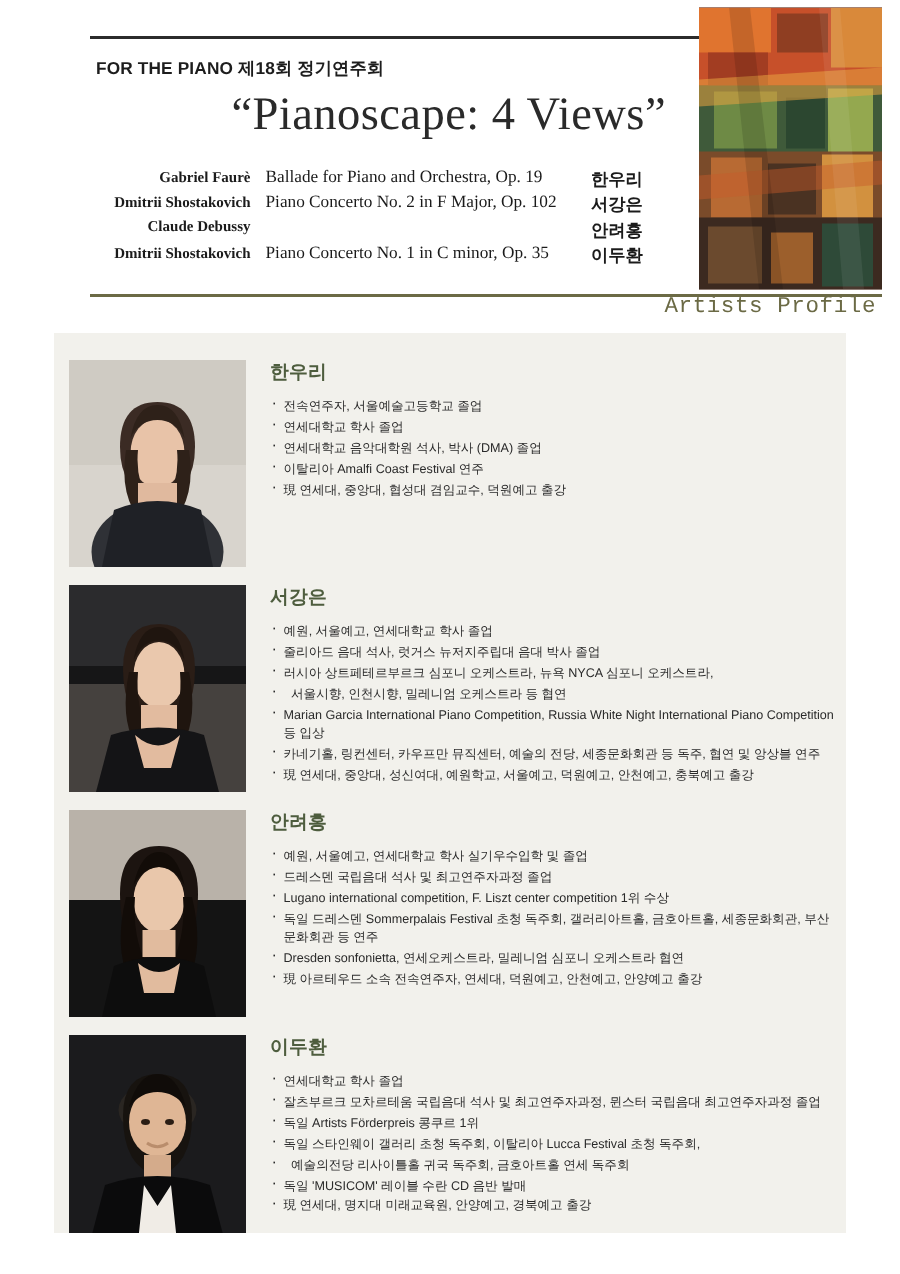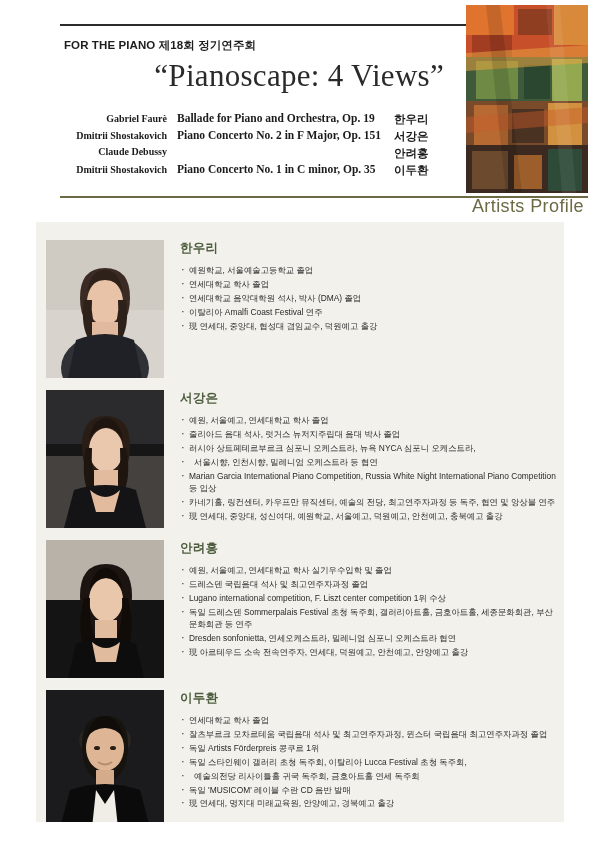--- a/index.html
+++ b/index.html
@@ -83,21 +83,20 @@
     font-weight: bold;
     color: #1b1b1b;
     padding-right: 10px;
     white-space: nowrap;
   }
   .prog-work {
     flex: 1;
     font-size: 11.5px;
     color: #1b1b1b;
     white-space: nowrap;
-    font-weight: bold;
   }
   .performers {
     position: absolute;
     left: 370px;
     top: 112px;
     width: 80px;
   }
   .perf-row {
     height: 17px;
     font-size: 11.5px;
@@ -117,22 +116,22 @@
     overflow: hidden;
     background: #4a2f22;
   }
   .artwork svg { display: block; }
 
   
   .profile-title {
     position: absolute;
     right: 40px;
     top: 196px;
-    font-family: Liberation Sans, sans-serif;
-    font-size: 18px;
+    font-family: Liberation Mono, monospace;
+    font-size: 15px;
     color: #6b6a45;
     letter-spacing: 0.4px;
   }
 
   
   .body-area {
     position: absolute;
     left: 0;
     top: 222px;
     width: 600px;
@@ -225,21 +224,21 @@
 
     <div class="main-title">“Pianoscape: 4 Views”</div>
 
     <div class="program">
       <div class="prog-row">
         <div class="prog-composer">Gabriel Faurè</div>
         <div class="prog-work">Ballade for Piano and Orchestra, Op. 19</div>
       </div>
       <div class="prog-row">
         <div class="prog-composer">Dmitrii Shostakovich</div>
-        <div class="prog-work">Piano Concerto No. 2 in F Major, Op. 151</div>
+        <div class="prog-work">Piano Concerto No. 2 in F Major, Op. 102</div>
       </div>
       <div class="prog-row">
         <div class="prog-composer">Claude Debussy</div>
       </div>
       <div class="prog-row">
         <div class="prog-composer">Dmitrii Shostakovich</div>
         <div class="prog-work">Piano Concerto No. 1 in C minor, Op. 35</div>
       </div>
     </div>
 
@@ -295,21 +294,21 @@
           <path d="M41 52 q4 -22 18 -22 q14 0 18 22 q-6 -12 -18 -12 q-12 0 -18 12z" fill="#2e2119"></path>
           <path d="M38 60 q-4 26 6 42 l10 -6 q-10 -16 -8 -36z" fill="#2e2119"></path>
           <path d="M80 60 q4 26 -6 42 l-10 -6 q10 -16 8 -36z" fill="#2e2119"></path>
           <rect x="46" y="82" width="26" height="14" fill="#e0b99e"></rect>
           <path d="M30 100 q29 -12 58 0 l8 38 h-74z" fill="#1f2126"></path>
         </svg>
       </div>
       <div class="artist-body">
         <div class="artist-name">한우리</div>
         <ul class="bullets">
-          <li>예원학교, 서울예술고등학교 졸업</li>
+          <li>전속연주자, 서울예술고등학교 졸업</li>
           <li>연세대학교 학사 졸업</li>
           <li>연세대학교 음악대학원 석사, 박사 (DMA) 졸업</li>
           <li>이탈리아 Amalfi Coast Festival 연주</li>
           <li>現 연세대, 중앙대, 협성대 겸임교수, 덕원예고 출강</li>
         </ul>
       </div>
     </div>
 
     <div class="artist" style="top:168px;">
       <div class="photo">
@@ -329,21 +328,21 @@
         </svg>
       </div>
       <div class="artist-body">
         <div class="artist-name">서강은</div>
         <ul class="bullets">
           <li>예원, 서울예고, 연세대학교 학사 졸업</li>
           <li>줄리아드 음대 석사, 럿거스 뉴저지주립대 음대 박사 졸업</li>
           <li>러시아 상트페테르부르크 심포니 오케스트라, 뉴욕 NYCA 심포니 오케스트라,</li>
           <li style="padding-left:14px;">서울시향, 인천시향, 밀레니엄 오케스트라 등 협연</li>
           <li>Marian Garcia International Piano Competition, Russia White Night International Piano Competition 등 입상</li>
-          <li>카네기홀, 링컨센터, 카우프만 뮤직센터, 예술의 전당, 최고연주자과정 등 독주, 협연 및 앙상블 연주</li>
+          <li>카네기홀, 링컨센터, 카우프만 뮤직센터, 예술의 전당, 세종문화회관 등 독주, 협연 및 앙상블 연주</li>
           <li>現 연세대, 중앙대, 성신여대, 예원학교, 서울예고, 덕원예고, 안천예고, 충북예고 출강</li>
         </ul>
       </div>
     </div>
 
     <div class="artist" style="top:318px;">
       <div class="photo">
         <svg width="118" height="138" viewBox="0 0 118 138" xmlns="http://www.w3.org/2000/svg">
           <rect width="118" height="138" fill="#c9c3bb"></rect>
           <rect x="0" y="0" width="118" height="60" fill="#b9b2a9"></rect>

